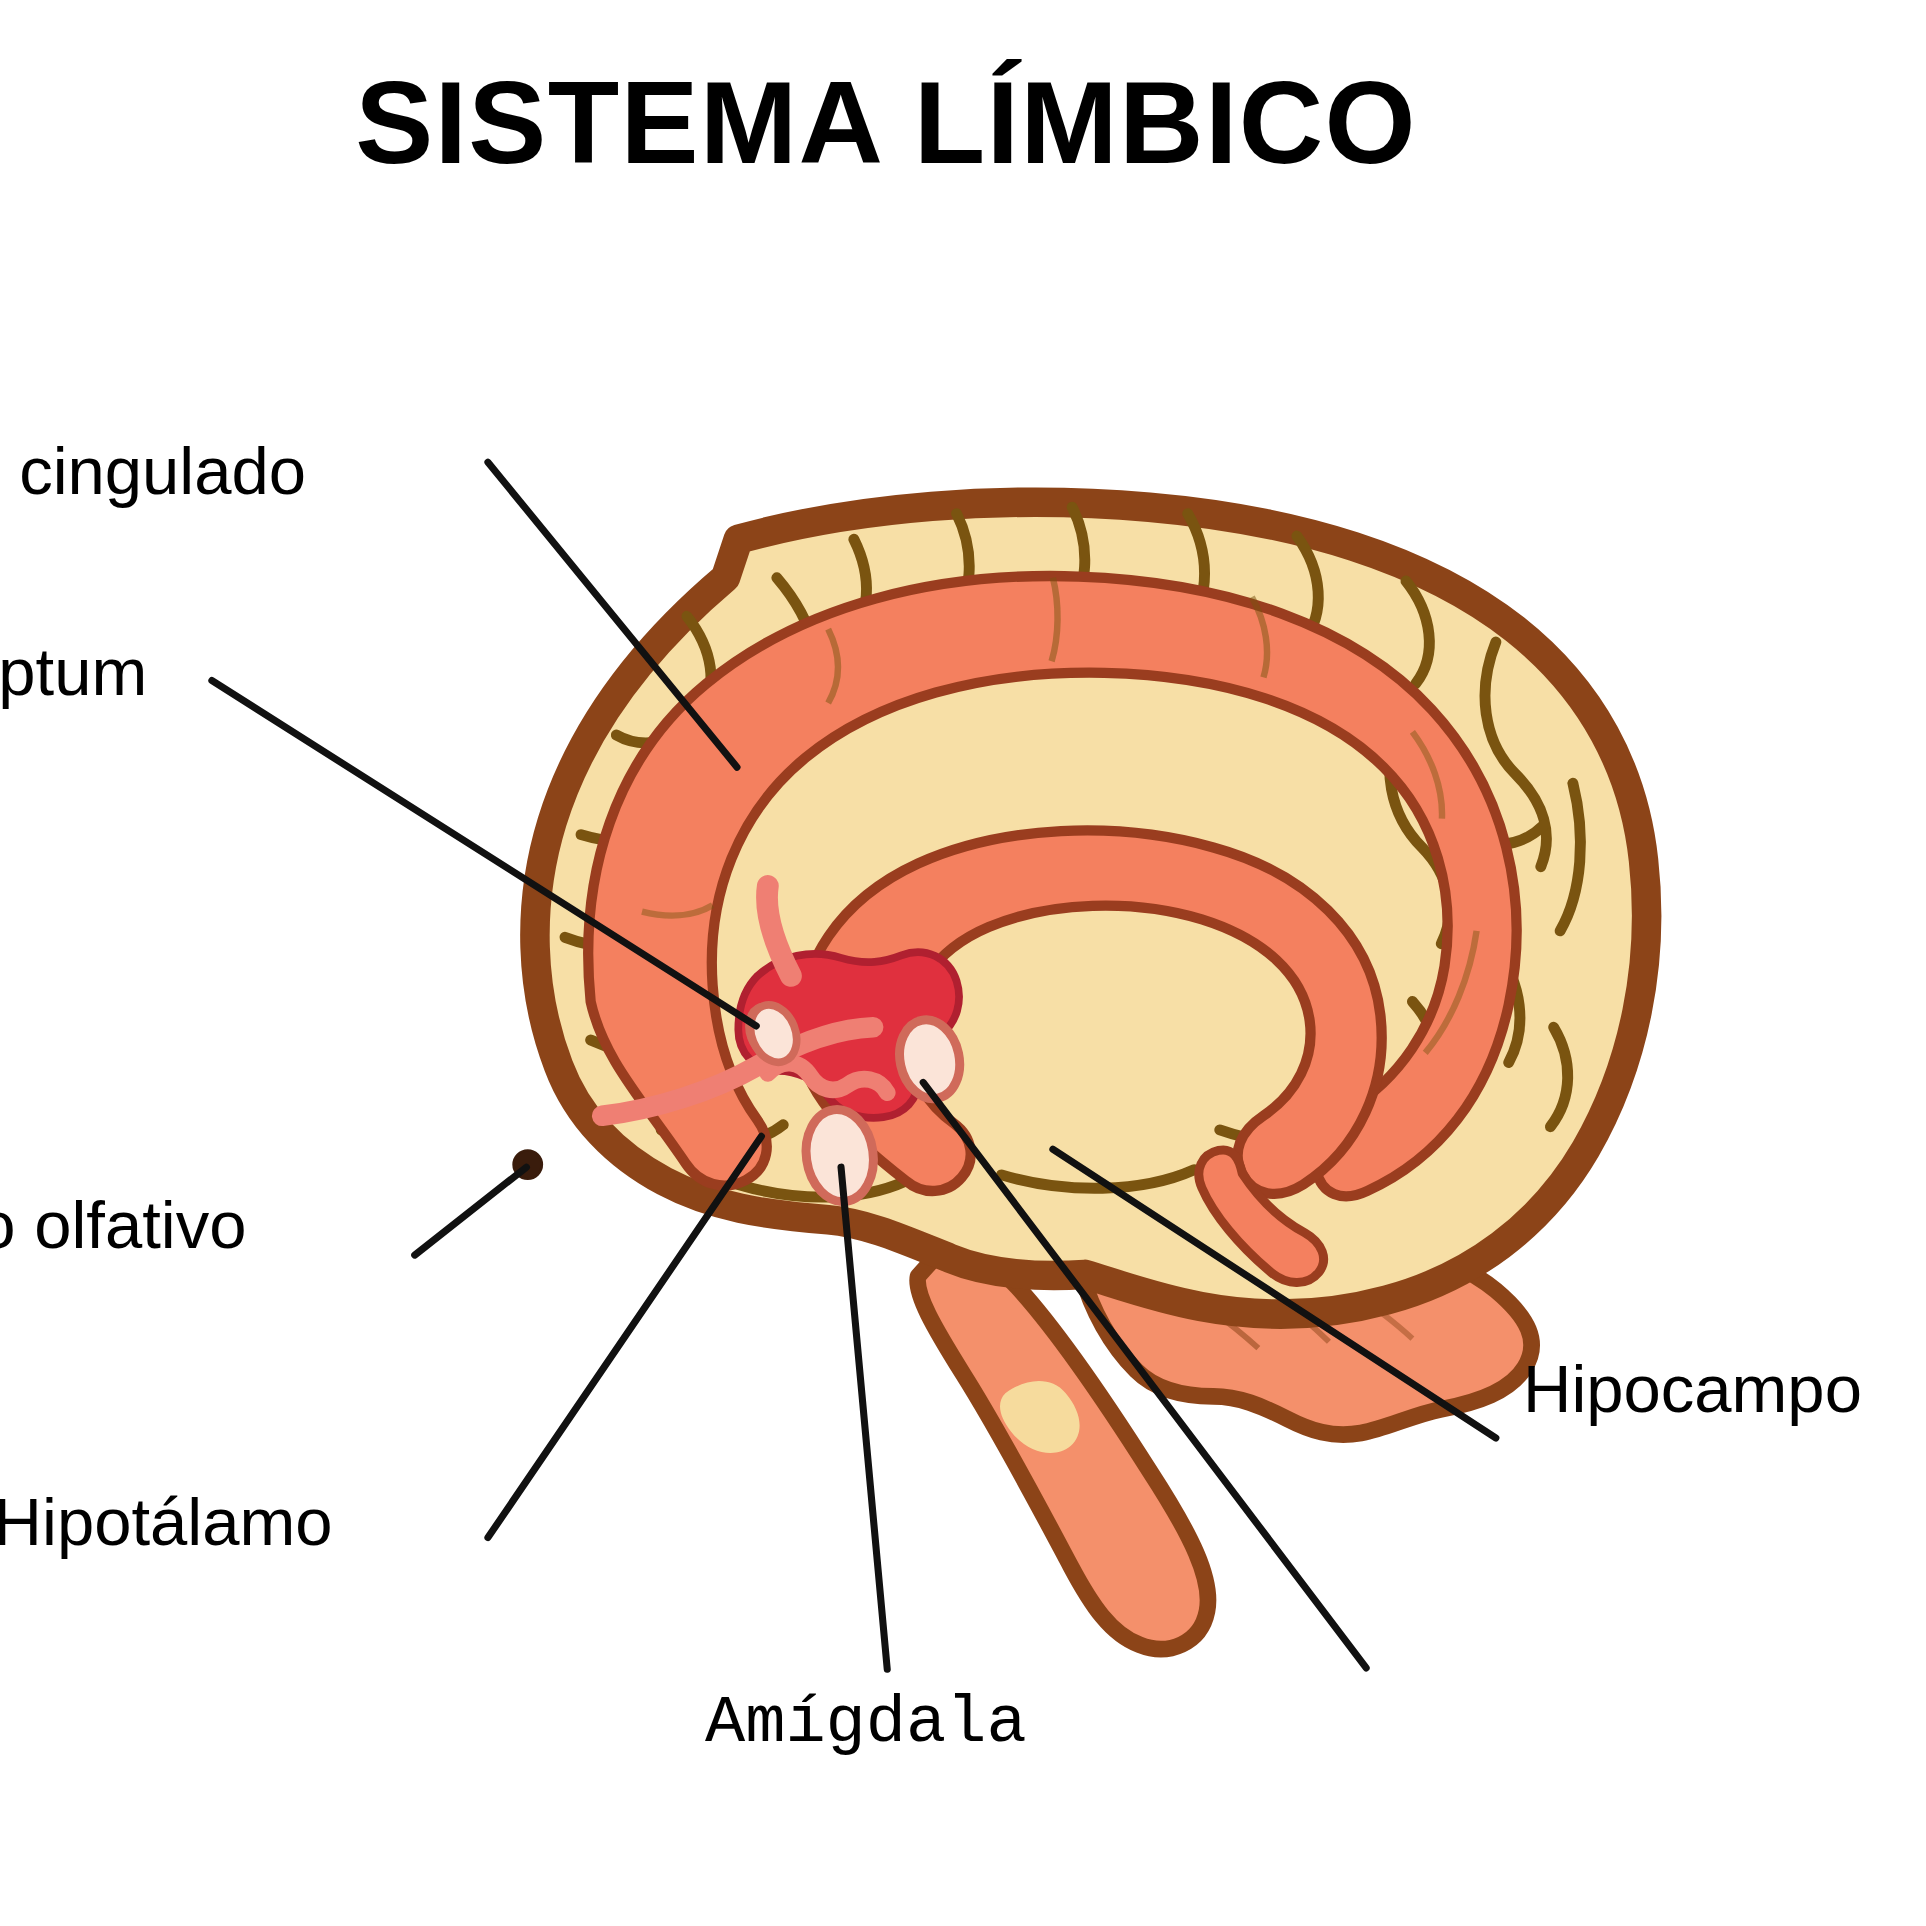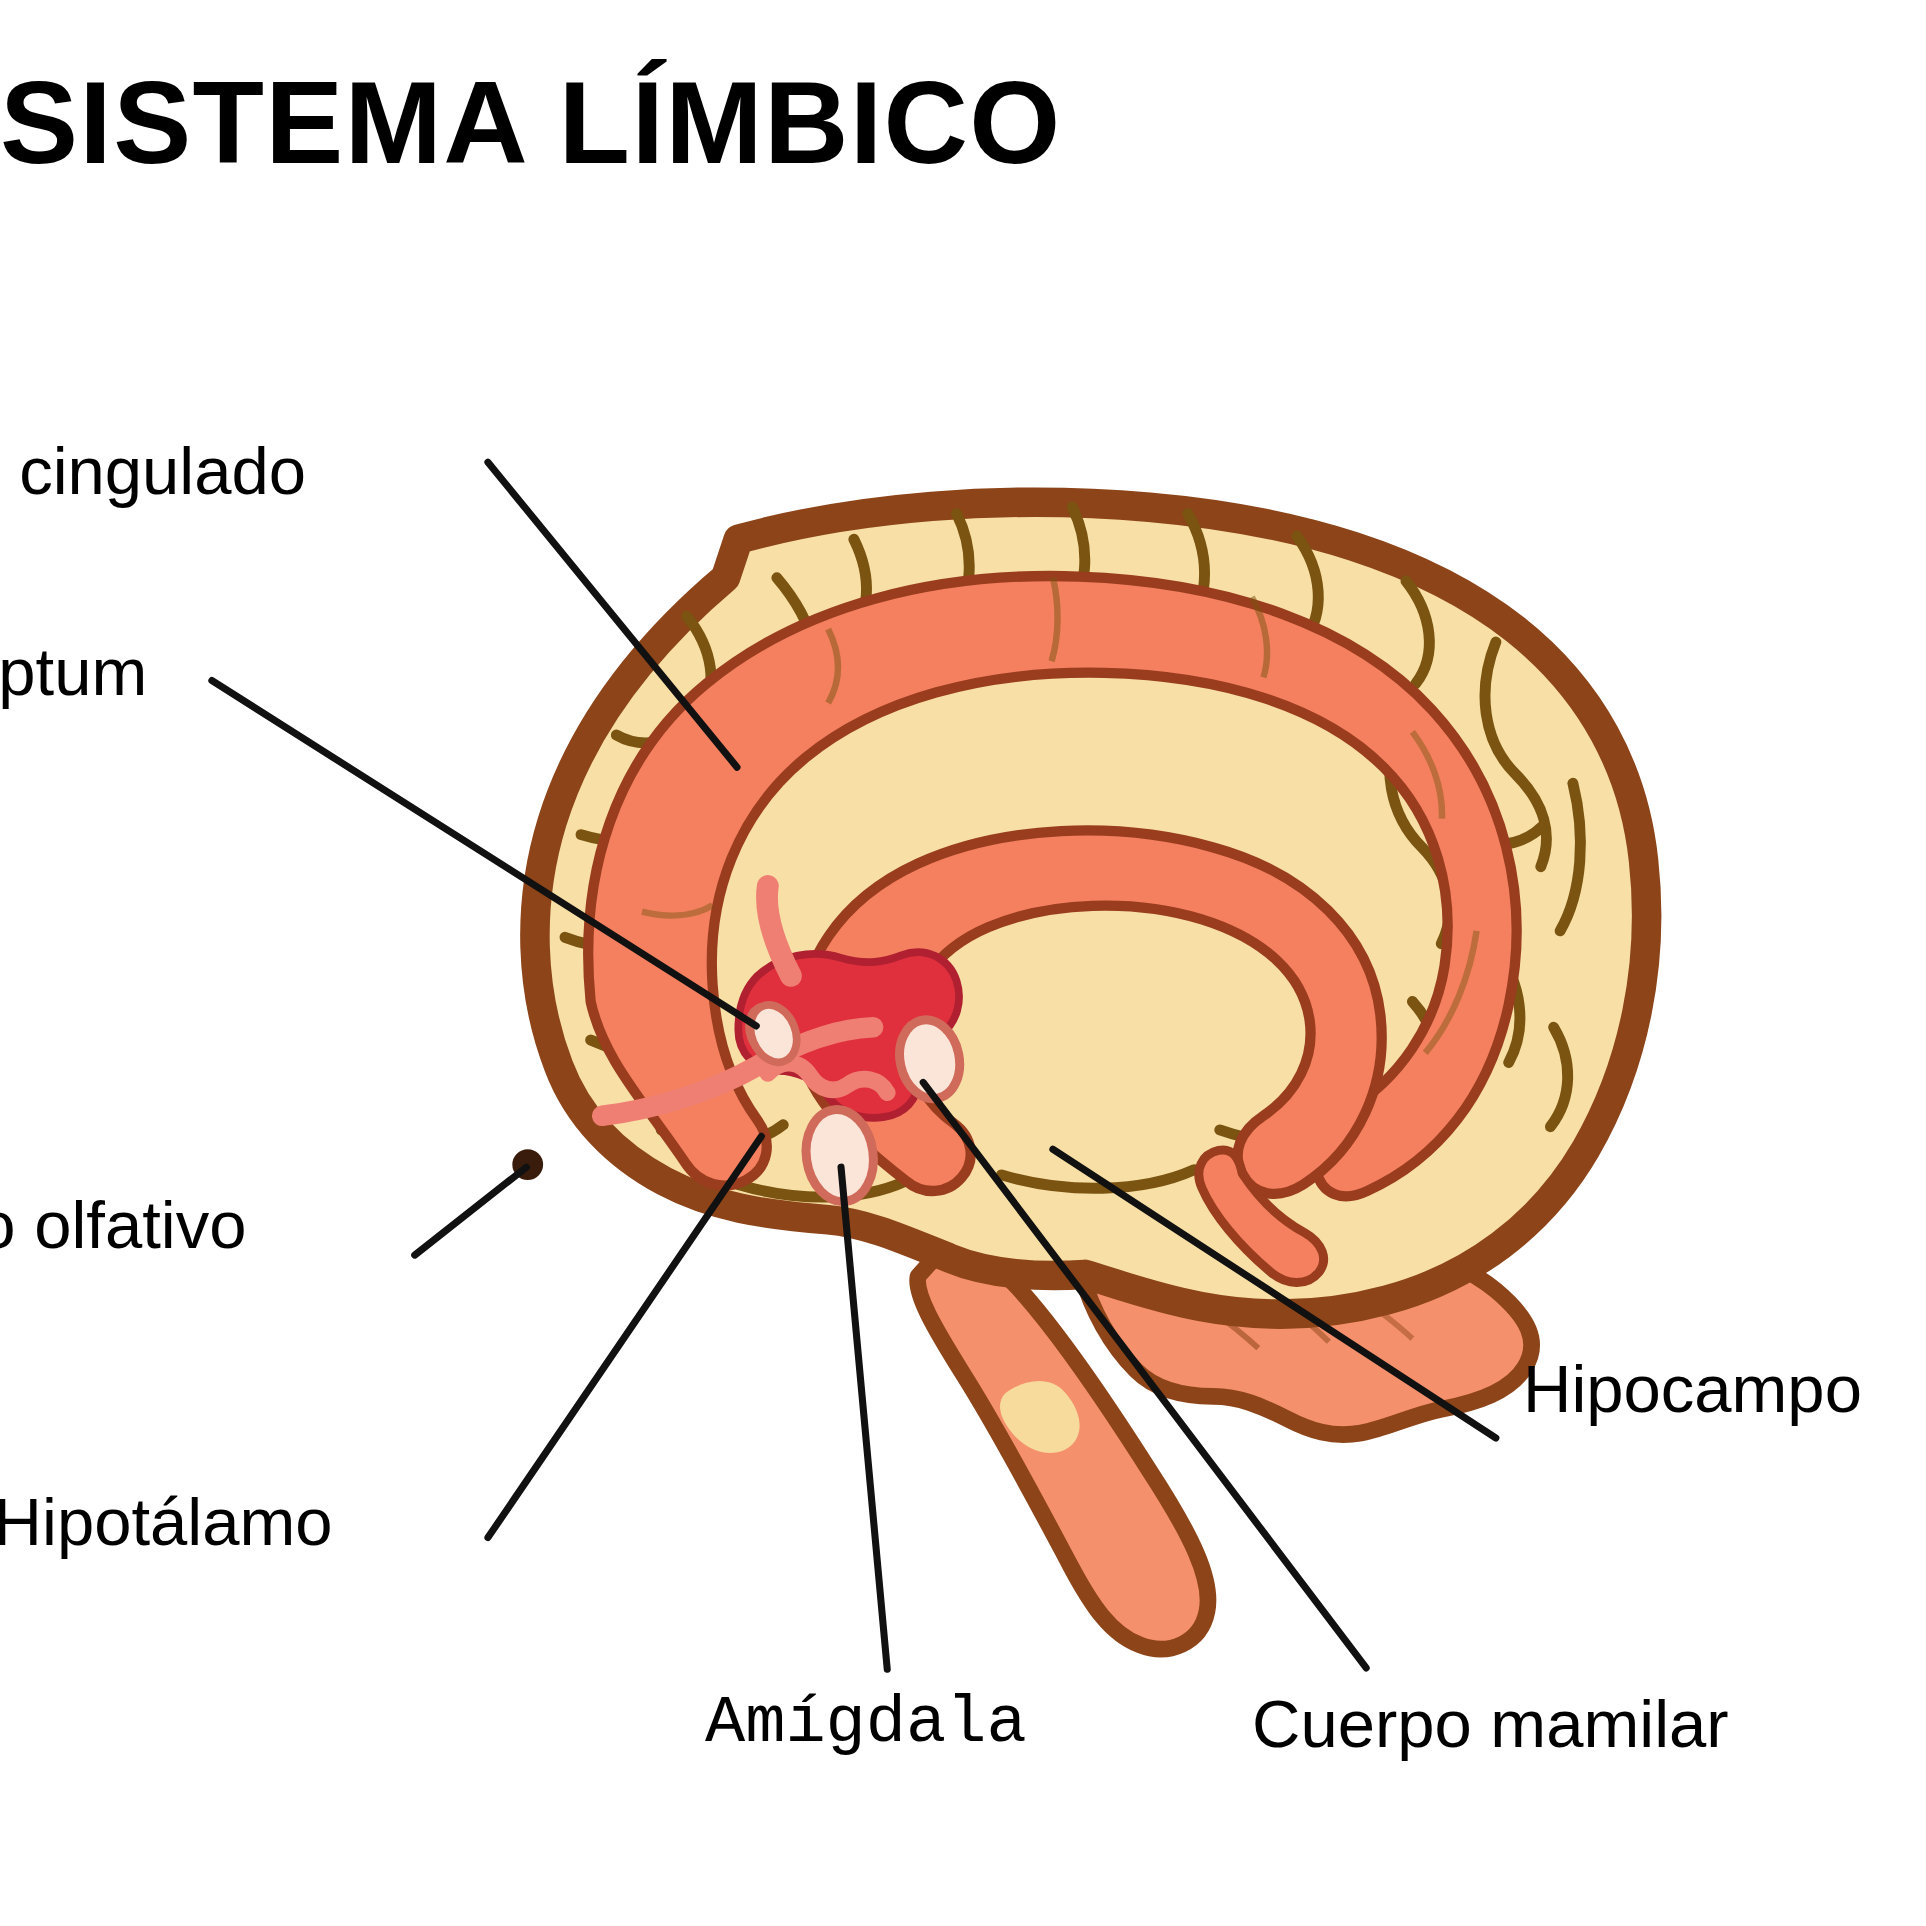--- a/index.html
+++ b/index.html
@@ -13,20 +13,21 @@
     height: 1926px;
     background: #ffffff;
     overflow: hidden;
     font-family: "Liberation Sans", sans-serif;
   }
   #title {
     position: absolute;
     left: 0;
     top: 62px;
     width: 1772px;
+    text-align: center;
     font-family: "Liberation Sans", sans-serif;
     font-weight: bold;
     font-size: 117px;
     letter-spacing: 1.3px;
     color: #000000;
     line-height: 1.05;
     white-space: nowrap;
   }
   .label {
     position: absolute;
@@ -245,17 +246,16 @@
       <line x1="2330" y1="2240" x2="1640" y2="1790"></line>
     </g>
 
   </svg>
 
   <div class="label" id="lbl-giro">ro cingulado</div>
   <div class="label" id="lbl-septum">eptum</div>
   <div class="label" id="lbl-bulbo">bo olfativo</div>
   <div class="label" id="lbl-hipotal">Hipotálamo</div>
   <div class="label" id="lbl-amigdala">Amígdala</div>
-  <div class="label" id="lbl-cuerpo">Cuerpo mamilar</div>
   <div class="label" id="lbl-hipocampo">Hipocampo</div>
 
 </div>
 
 
 </body></html>

